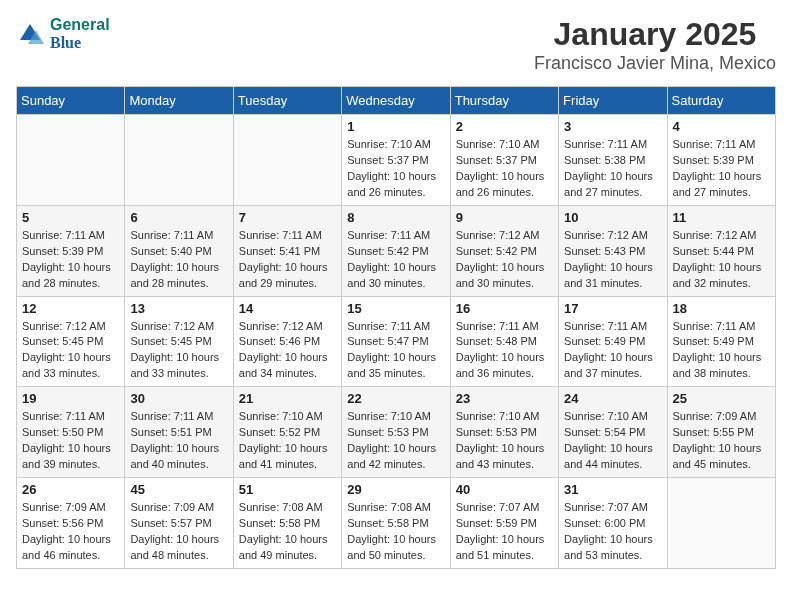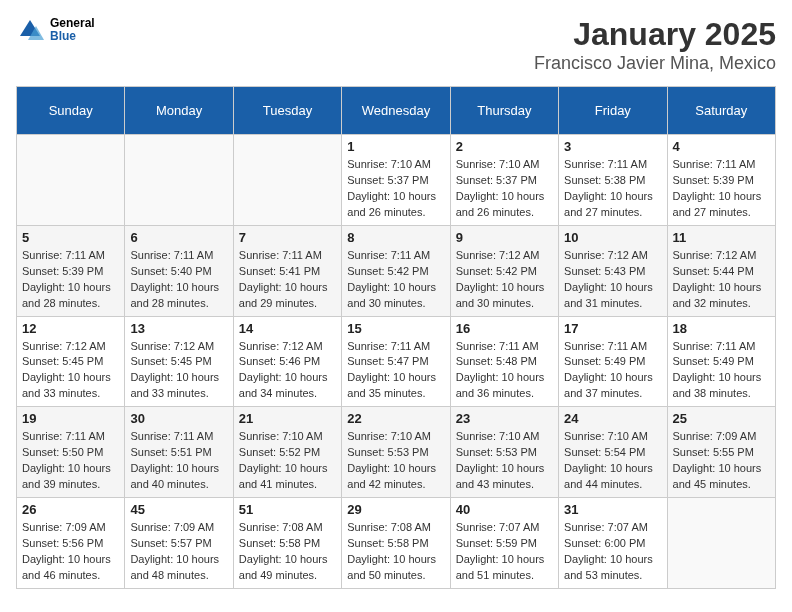--- a/index.html
+++ b/index.html
@@ -20,55 +20,56 @@
       display: flex;
       align-items: center;
       gap: 6px;
     }
     .logo-text {
       display: flex;
       flex-direction: column;
       line-height: 1.1;
     }
     .logo-general {
-      font-size: 12px;
-      font-weight: bold;
-      color: #000000;
+      font-size: 16px;
+      font-weight: bold;
+      color: #0f766e;
     }
     .logo-blue {
-      font-size: 12px;
+      font-size: 16px;
       font-weight: bold;
       color: #1a5fa8;
+      font-family: Liberation Serif, serif;
     }
     .logo-icon {
       width: 28px;
       height: 28px;
     }
     .title-block {
-      text-align: right;
+      text-align: center;
     }
     .month-title {
       font-size: 32px;
       font-weight: bold;
       color: #333;
     }
     .location {
       font-size: 18px;
       color: #555;
     }
     table {
       width: 100%;
       border-collapse: collapse;
       font-size: 11px;
     }
     thead tr th {
       background-color: #1a5fa8;
       color: #fff;
-      padding: 16px 4px;
-      text-align: center;
+      padding: 6px 4px;
+      text-align: left;
       font-size: 13px;
       font-weight: normal;
       border: 1px solid #ccc;
     }
     tbody tr td {
       border: 1px solid #ccc;
       vertical-align: top;
       padding: 4px 5px;
       height: 80px;
       width: 14.28%;

